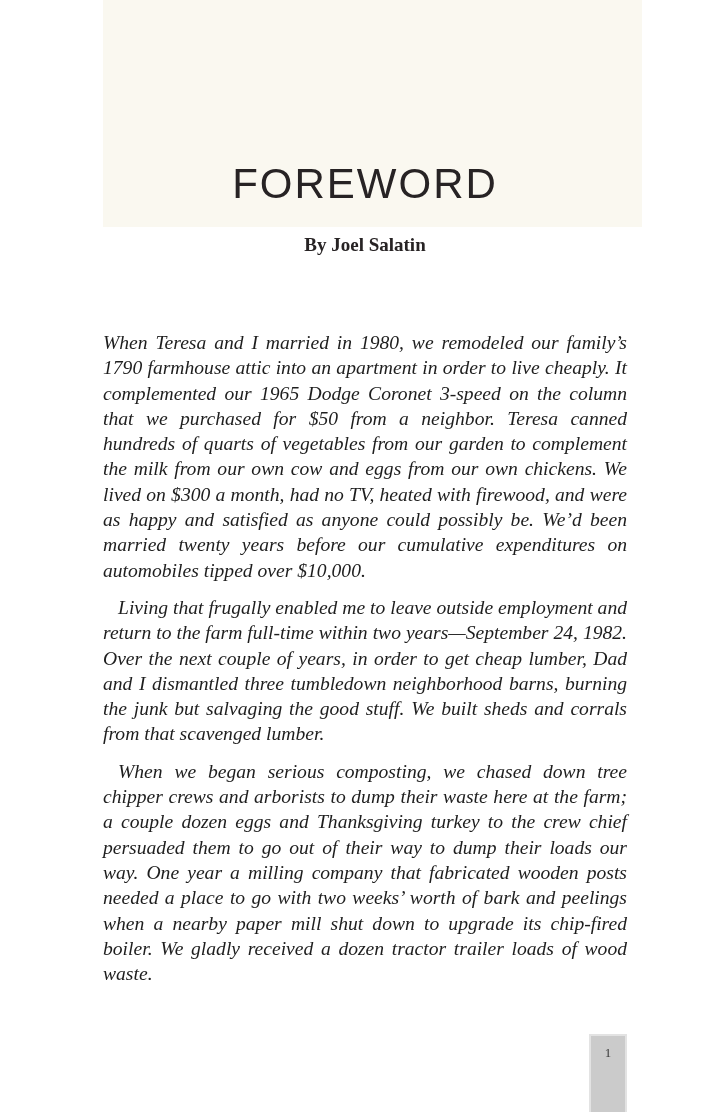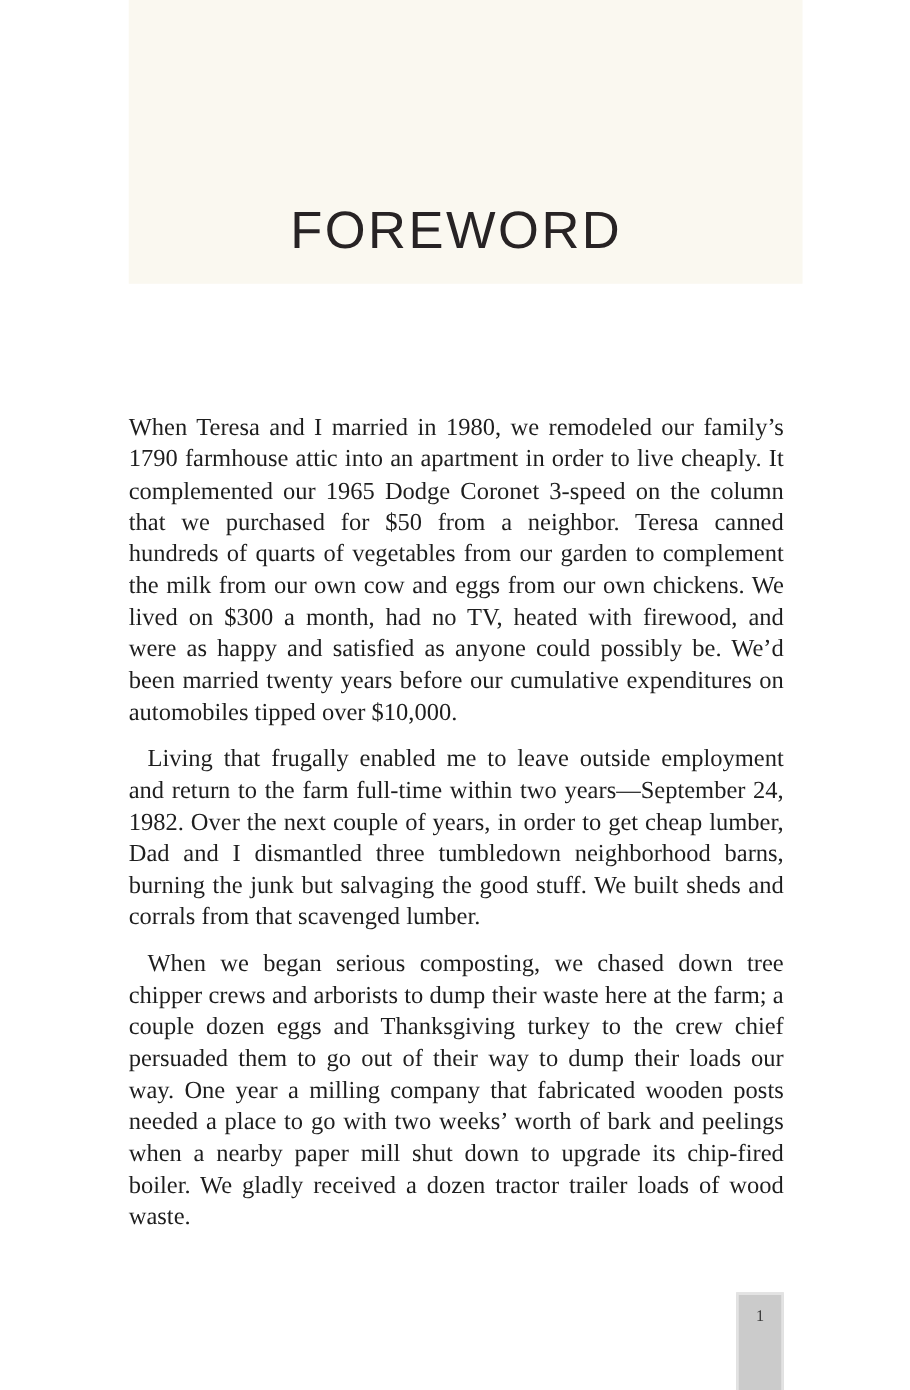--- a/index.html
+++ b/index.html
@@ -51,21 +51,21 @@
   .body-text{
     position:absolute;
     left:103px;top:330px;
     width:524px;
     color:var(--body-text);
     font-size:19.6px;
     line-height:25.3px;
     text-align:justify;
     text-justify:inter-word;
   }
-  .body-text p{margin:0;}
+  .body-text p{margin:0;font-style:italic;}
   .body-text p + p{
     margin-top:12px;
     text-indent:15px;
   }
   .folio-tab{
     position:absolute;
     left:589px;top:1034px;
     width:38px;height:78px;
     background:var(--folio-bg);
     border:2px solid var(--folio-border);
@@ -82,20 +82,21 @@
 </style>
 </head>
 <body>
 
 <div class="page">
 
   <div class="header-band"></div>
 
   <h1 class="chapter-title">FOREWORD</h1>
 
+  <div class="byline">By Joel Salatin</div>
 
   <div class="body-text">
       <p>When Teresa and I married in 1980, we remodeled our family’s 1790 farmhouse attic into an apartment in order to live cheaply. It complemented our 1965 Dodge Coronet 3-speed on the column that we purchased for $50 from a neighbor. Teresa canned hundreds of quarts of vegetables from our garden to complement the milk from our own cow and eggs from our own chickens. We lived on $300 a month, had no TV, heated with firewood, and were as happy and satisfied as anyone could possibly be. We’d been married twenty years before our cumulative expenditures on automobiles tipped over $10,000.</p>
       <p>Living that frugally enabled me to leave outside employment and return to the farm full-time within two years—September 24, 1982. Over the next couple of years, in order to get cheap lumber, Dad and I dismantled three tumbledown neighborhood barns, burning the junk but salvaging the good stuff. We built sheds and corrals from that scavenged lumber.</p>
       <p>When we began serious composting, we chased down tree chipper crews and arborists to dump their waste here at the farm; a couple dozen eggs and Thanksgiving turkey to the crew chief persuaded them to go out of their way to dump their loads our way. One year a milling company that fabricated wooden posts needed a place to go with two weeks’ worth of bark and peelings when a nearby paper mill shut down to upgrade its chip-fired boiler. We gladly received a dozen tractor trailer loads of wood waste.</p>
     </div>
 
   <div class="folio-tab">
     <span class="folio-number">1</span>
   </div>

